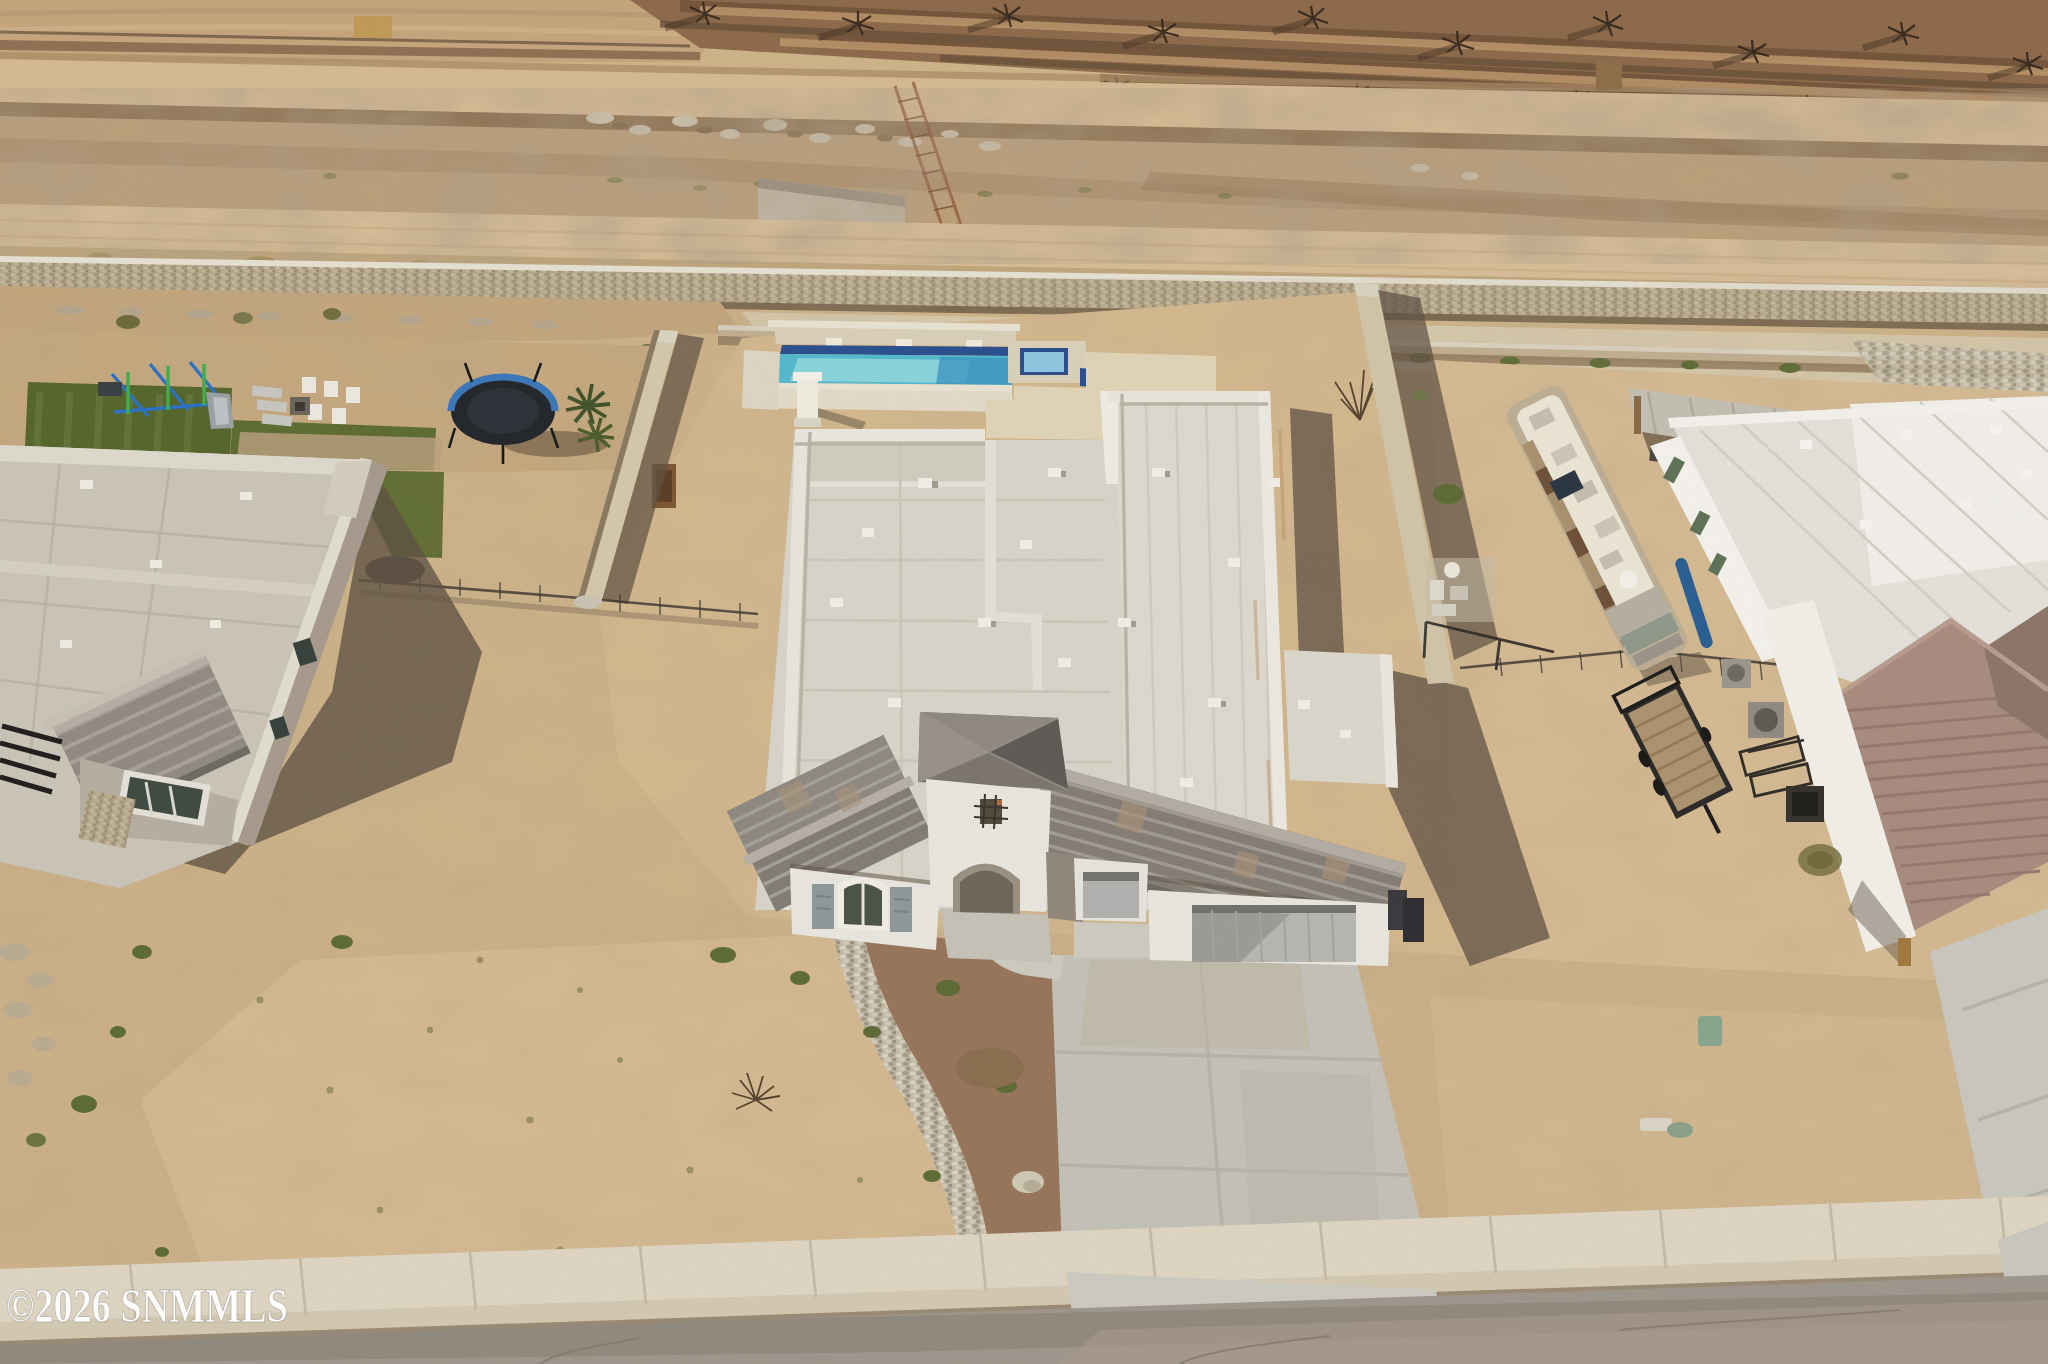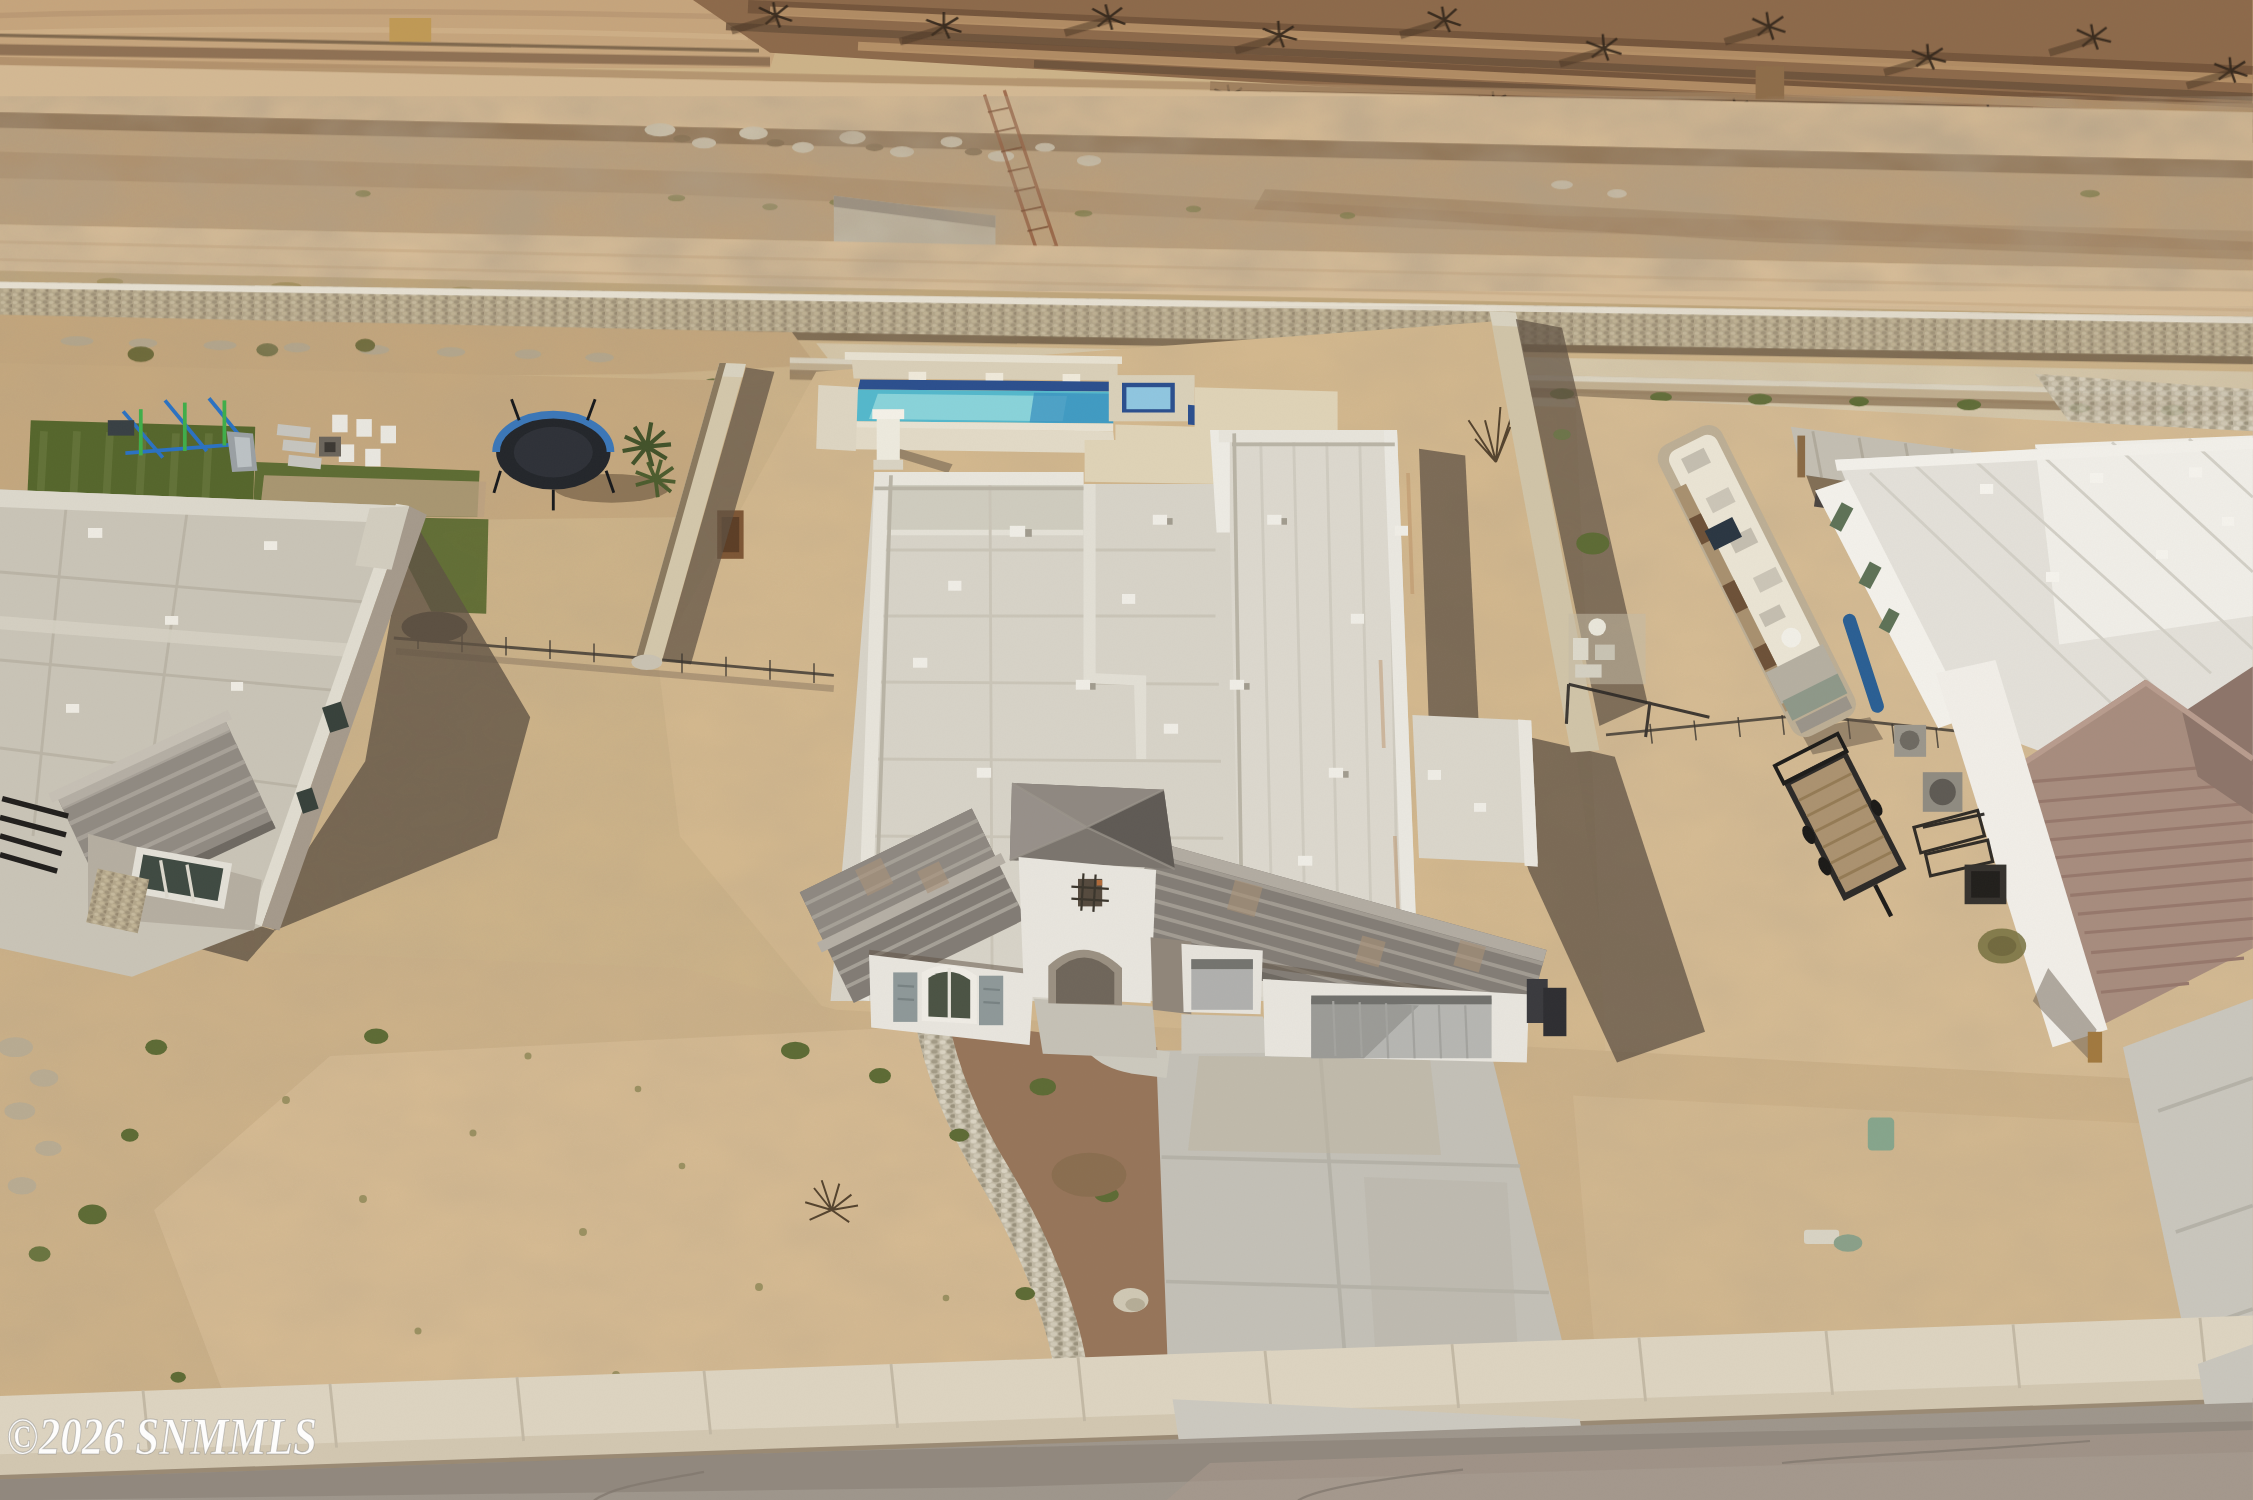--- a/index.html
+++ b/index.html
@@ -1,16 +1,16 @@
 <!DOCTYPE html>
 <html><head>
 <meta charset="utf-8">
 <style>
   html,body{margin:0;padding:0;background:#cdb389;}
-  #scene{position:relative;width:2048px;height:1364px;overflow:hidden;font-family:"Liberation Sans",sans-serif;font-style:italic;}
+  #scene{position:relative;width:2048px;height:1364px;overflow:hidden;font-family:"Liberation Sans",sans-serif;}
   svg{display:block;}
 </style>
 </head>
 <body>
 <div id="scene">
 <svg width="2048" height="1364" viewBox="0 0 2048 1364" xmlns="http://www.w3.org/2000/svg">
 <defs>
   <pattern id="stone" width="11" height="7" patternUnits="userSpaceOnUse">
     <rect width="11" height="7" fill="#b3a68a"></rect>
     <ellipse cx="2.6" cy="2" rx="2.3" ry="1.5" fill="#c6ba9e"></ellipse>

